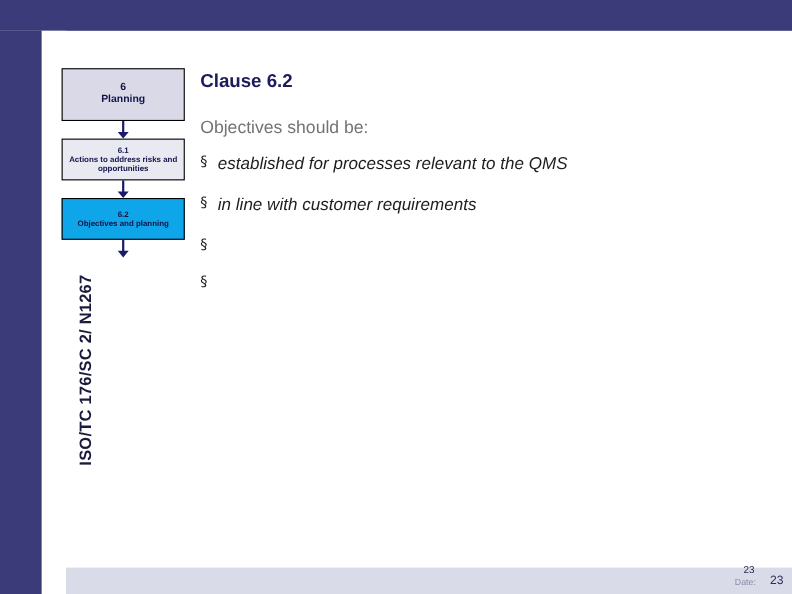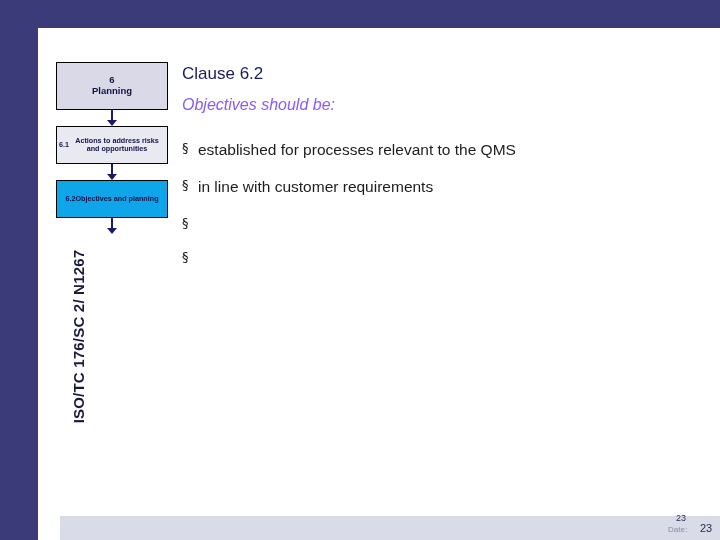--- a/index.html
+++ b/index.html
@@ -120,21 +120,21 @@
     display: flex;
     flex-direction: column;
     align-items: center;
     justify-content: center;
     font-size: 9.5px;
     font-weight: bold;
   }
   .flow-box.step {
     height: 38px;
     display: flex;
-    flex-direction: row;
+    flex-direction: column;
     align-items: center;
     justify-content: center;
     font-size: 7.2px;
     font-weight: bold;
     background: #e9e9f2;
   }
   .flow-box.step.current {
     background: #0ea5e9;
   }
   .flow-box .num { display: block; }
@@ -163,30 +163,29 @@
     border-right: 5px solid transparent;
     border-top: 6px solid #1a1a6b;
   }
 
   
   .title {
     position: absolute;
     left: 182px;
     top: 64px;
     font-size: 17px;
-    font-weight: normal;
+    font-weight: bold;
     color: #1b1b5e;
   }
   .subtitle {
     position: absolute;
     left: 182px;
-    top: 96px;
+    top: 108px;
     font-size: 16px;
-    color: #8b5cf6;
-    font-style: italic;
+    color: #737373;
   }
   .bullets {
     position: absolute;
     left: 182px;
     top: 140px;
     width: 520px;
   }
   .bullet {
     display: flex;
     align-items: flex-start;
@@ -197,20 +196,21 @@
   .bullet .mark {
     width: 16px;
     flex: 0 0 16px;
     font-family: "DejaVu Sans", sans-serif;
     font-size: 13px;
     line-height: 1.25;
     color: #1d1d1d;
   }
   .bullet .text {
     line-height: 1.25;
+    font-style: italic;
   }
 </style>
 </head>
 <body>
 
 <div class="slide">
 
   <div class="top-band"></div>
   <div class="left-band"></div>
   <div class="left-band-inner">

